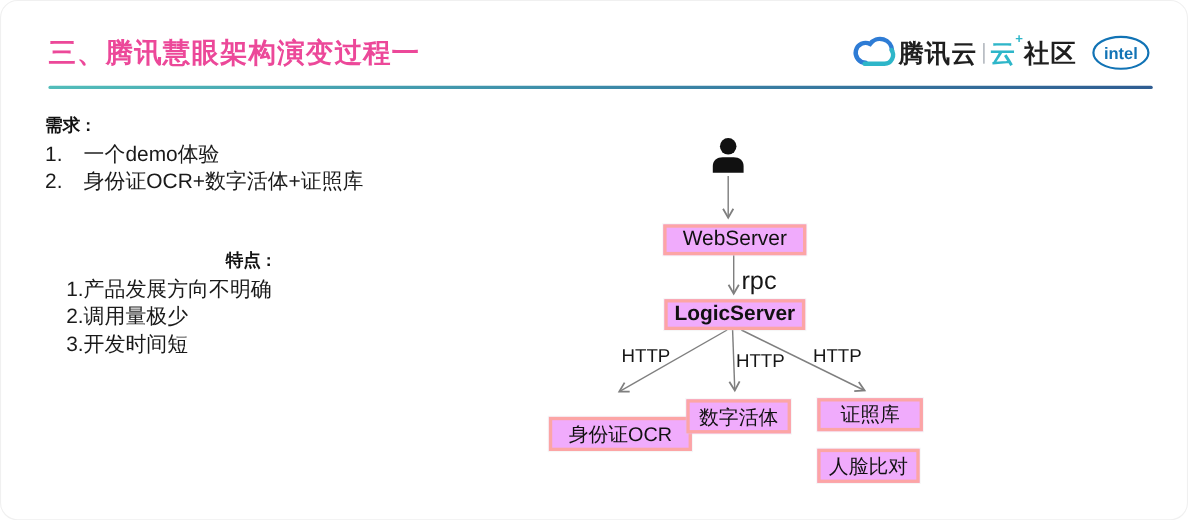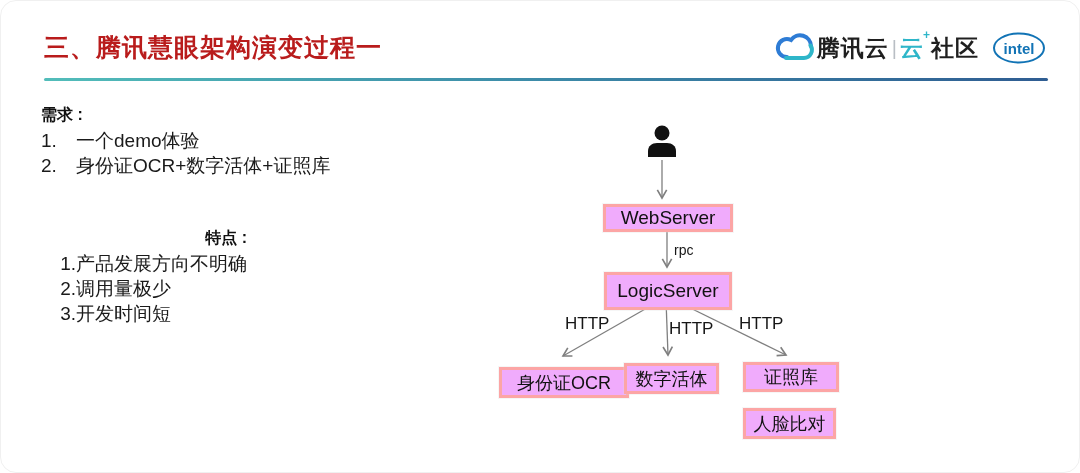--- a/index.html
+++ b/index.html
@@ -17,21 +17,21 @@
   }
 
   
   .page-title {
     position: absolute;
     left: 43px;
     top: 30px;
     font-size: 25px;
     font-weight: 600;
     letter-spacing: 1px;
-    color: #b91c1c;
+    color: #ec4899;
     white-space: nowrap;
   }
   .title-rule {
     position: absolute;
     left: 43px;
     top: 77px;
     width: 1004px;
     height: 3px;
     background: linear-gradient(to right, #52bdba, #3c8aa8, #2f5d92);
     border-radius: 2px;
@@ -69,21 +69,21 @@
     box-shadow: 0 0 0 1px rgba(220,220,220,.25);
     display: flex;
     align-items: center;
     justify-content: center;
     font-size: 19px;
     color: #111;
     white-space: nowrap;
   }
   .node.cjk { font-size: 18px; }
   .edge-label { position: absolute; color: #161616; white-space: nowrap; }
-  .lbl-rpc   { left: 673px; top: 241px; font-size: 14px; }
+  .lbl-rpc   { left: 673px; top: 241px; font-size: 23px; }
   .lbl-http1 { left: 564px; top: 313px; font-size: 17px; }
   .lbl-http2 { left: 668px; top: 318px; font-size: 17px; }
   .lbl-http3 { left: 738px; top: 313px; font-size: 17px; }
   .user-icon { position: absolute; left: 643px; top: 122px; }
 </style>
 </head>
 <body>
 
 <div class="slide">
 
@@ -156,23 +156,23 @@
 
     <span class="user-icon">
       <svg width="36" height="36" viewBox="0 0 36 36">
         <circle cx="18" cy="10" r="7.5" fill="#111"></circle>
         <path d="M4,34 L32,34 L32,28 C32,23 28,20 23,20 L13,20 C8,20 4,23 4,28 Z" fill="#111"></path>
       </svg>
     </span>
 
     <div class="node" style="left:602px; top:203px; width:130px; height:28px;">WebServer</div>
 
-    <div class="node" style="left:603px; top:271px; width:128px; height:38px;">LogicServer</div>
+    <div class="node" style="left:603px; top:271px; width:128px; height:28px;font-weight:bold;">LogicServer</div>
 
-    <div class="node cjk" style="left:498px; top:366px; width:130px; height:31px;">身份证OCR</div>
+    <div class="node cjk" style="left:498px; top:378px; width:130px; height:31px;">身份证OCR</div>
 
     <div class="node cjk" style="left:623px; top:362px; width:95px; height:31px;">数字活体</div>
 
     <div class="node cjk" style="left:742px; top:361px; width:96px; height:30px;">证照库</div>
 
     <div class="node cjk" style="left:742px; top:407px; width:93px; height:31px;">人脸比对</div>
 
     <span class="edge-label lbl-rpc">rpc</span>
     <span class="edge-label lbl-http1">HTTP</span>
     <span class="edge-label lbl-http2">HTTP</span>

